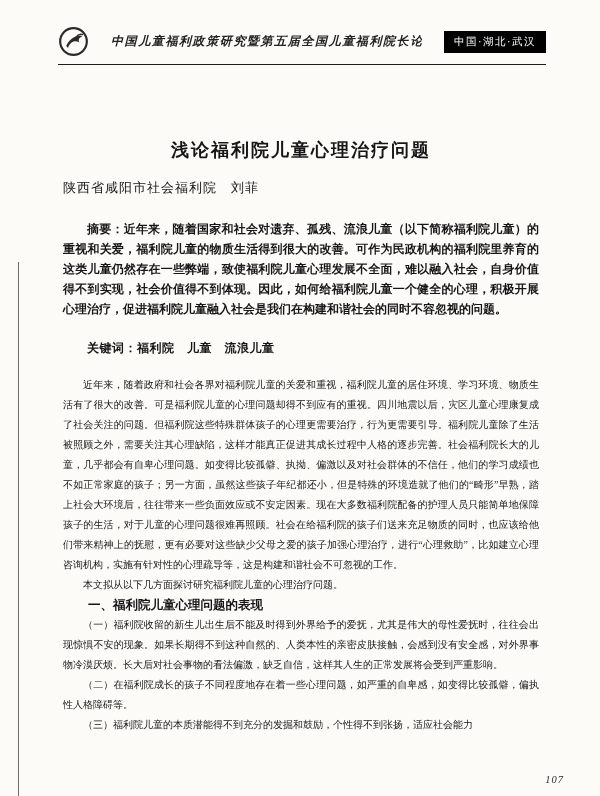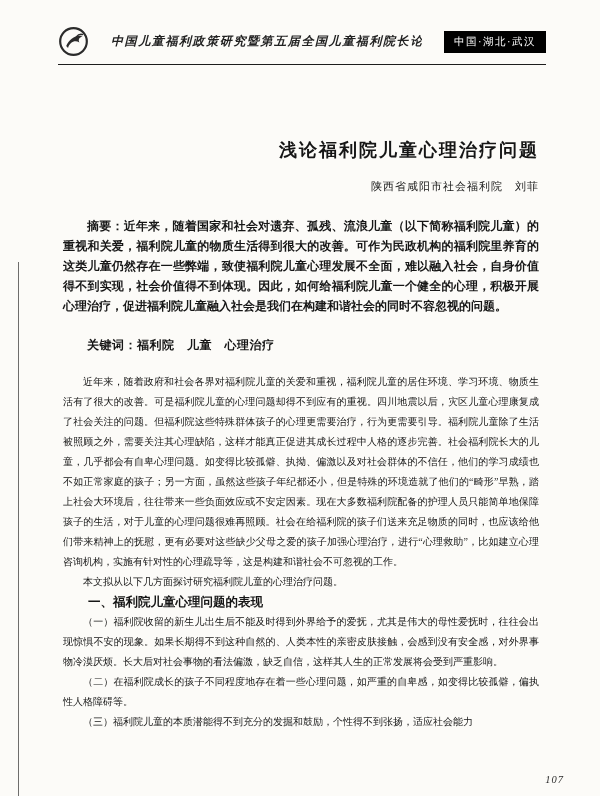--- a/index.html
+++ b/index.html
@@ -53,30 +53,30 @@
   }
   
   .content {
     position: absolute;
     top: 64px;
     left: 63px;
     width: 476px;
   }
   .title {
     margin: 74px 0 0 0;
-    text-align: right;
+    text-align: center;
     font-size: 18px;
     font-weight: bold;
     letter-spacing: 2px;
     line-height: 24px;
   }
   .author {
     margin-top: 17px;
-    text-align: right;
-    font-size: 11px;
+    text-align: left;
+    font-size: 13px;
     letter-spacing: 1px;
   }
   .abstract {
     margin: 22px 0 0 0;
     font-size: 12px;
     font-weight: bold;
     line-height: 20px;
     text-align: justify;
     text-indent: 2em;
   }
@@ -142,21 +142,21 @@
 
   <div class="header-rule"></div>
 
   <main class="content">
     <h1 class="title">浅论福利院儿童心理治疗问题</h1>
 
     <div class="author">陕西省咸阳市社会福利院　刘菲</div>
 
     <p class="abstract"><b>摘要：</b><span>近年来，随着国家和社会对遗弃、孤残、流浪儿童（以下简称福利院儿童）的重视和关爱，福利院儿童的物质生活得到很大的改善。可作为民政机构的福利院里养育的这类儿童仍然存在一些弊端，致使福利院儿童心理发展不全面，难以融入社会，自身价值得不到实现，社会价值得不到体现。因此，如何给福利院儿童一个健全的心理，积极开展心理治疗，促进福利院儿童融入社会是我们在构建和谐社会的同时不容忽视的问题。</span></p>
 
-    <p class="keywords"><b>关键词：</b><span>福利院　儿童　心理治疗</span></p>
+    <p class="keywords"><b>关键词：</b><span>福利院　儿童　流浪儿童</span></p>
 
     <p class="body-para first-body">近年来，随着政府和社会各界对福利院儿童的关爱和重视，福利院儿童的居住环境、学习环境、物质生活有了很大的改善。可是福利院儿童的心理问题却得不到应有的重视。四川地震以后，灾区儿童心理康复成了社会关注的问题。但福利院这些特殊群体孩子的心理更需要治疗，行为更需要引导。福利院儿童除了生活被照顾之外，需要关注其心理缺陷，这样才能真正促进其成长过程中人格的逐步完善。社会福利院长大的儿童，几乎都会有自卑心理问题。如变得比较孤僻、执拗、偏激以及对社会群体的不信任，他们的学习成绩也不如正常家庭的孩子；另一方面，虽然这些孩子年纪都还小，但是特殊的环境造就了他们的“畸形”早熟，踏上社会大环境后，往往带来一些负面效应或不安定因素。现在大多数福利院配备的护理人员只能简单地保障孩子的生活，对于儿童的心理问题很难再照顾。社会在给福利院的孩子们送来充足物质的同时，也应该给他们带来精神上的抚慰，更有必要对这些缺少父母之爱的孩子加强心理治疗，进行“心理救助”，比如建立心理咨询机构，实施有针对性的心理疏导等，这是构建和谐社会不可忽视的工作。</p>
 
     <p class="body-para">本文拟从以下几方面探讨研究福利院儿童的心理治疗问题。</p>
 
     <h2 class="section-title">一、福利院儿童心理问题的表现</h2>
 
     <p class="body-para">（一）福利院收留的新生儿出生后不能及时得到外界给予的爱抚，尤其是伟大的母性爱抚时，往往会出现惊惧不安的现象。如果长期得不到这种自然的、人类本性的亲密皮肤接触，会感到没有安全感，对外界事物冷漠厌烦。长大后对社会事物的看法偏激，缺乏自信，这样其人生的正常发展将会受到严重影响。</p>
 
     <p class="body-para">（二）在福利院成长的孩子不同程度地存在着一些心理问题，如严重的自卑感，如变得比较孤僻，偏执性人格障碍等。</p>

